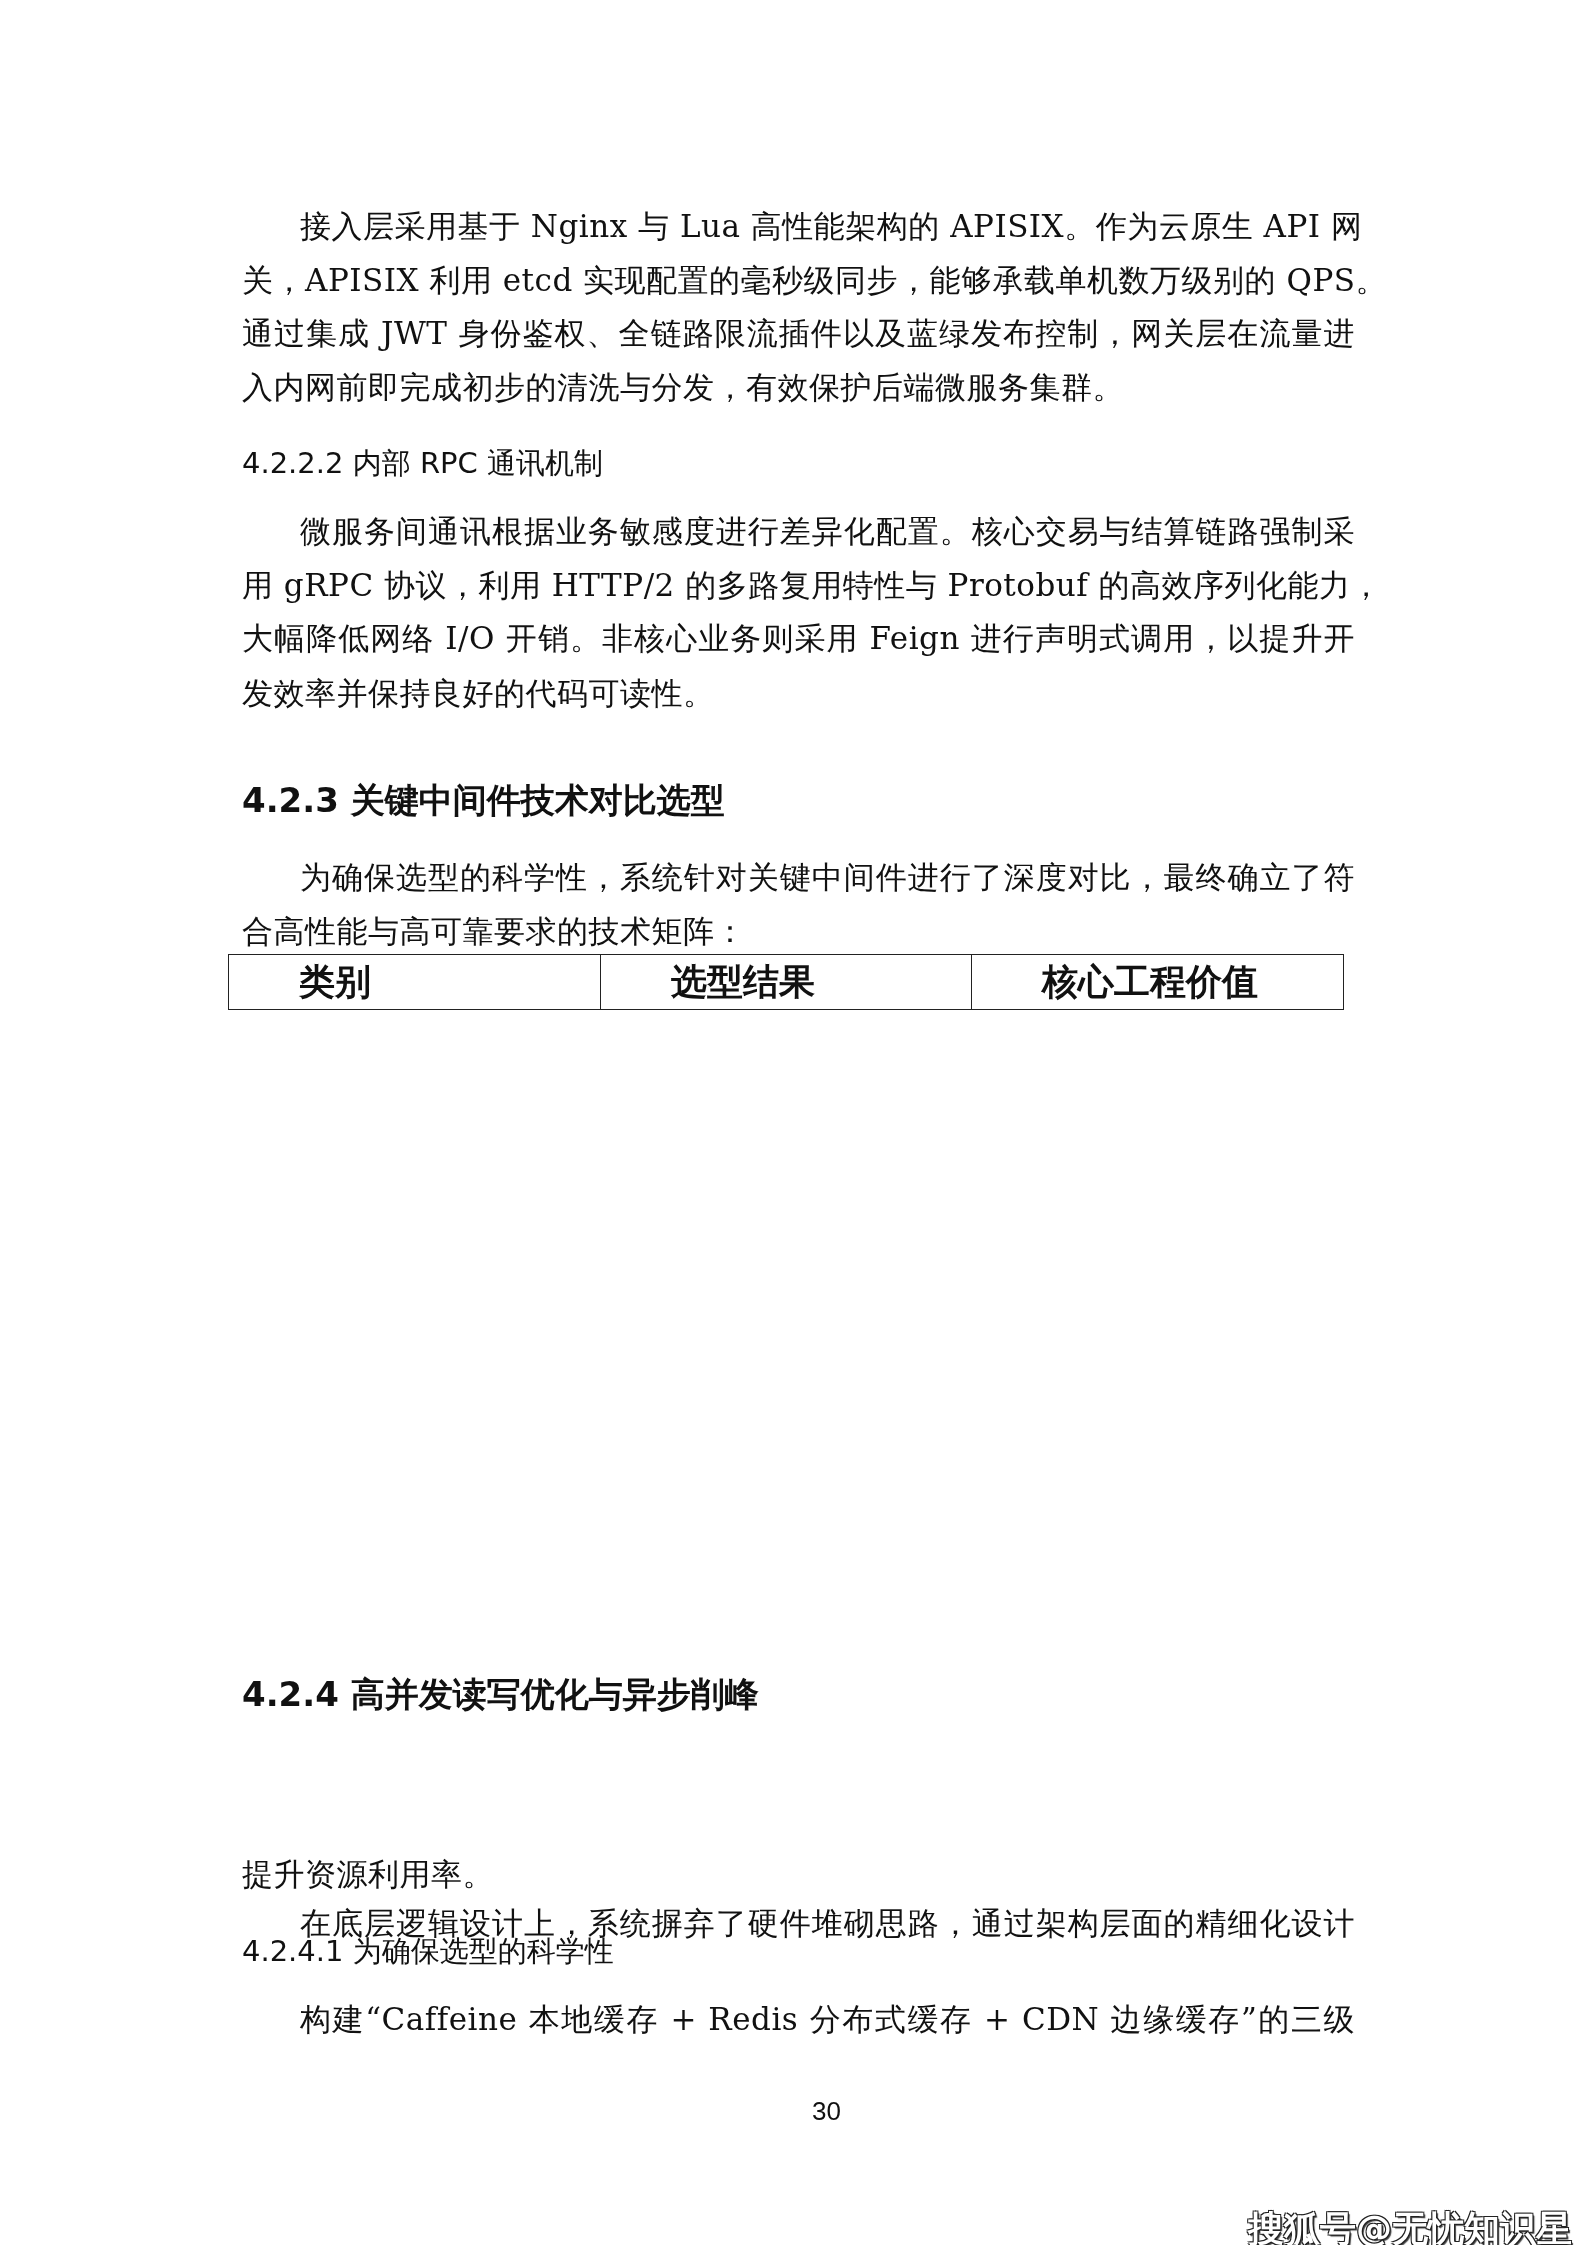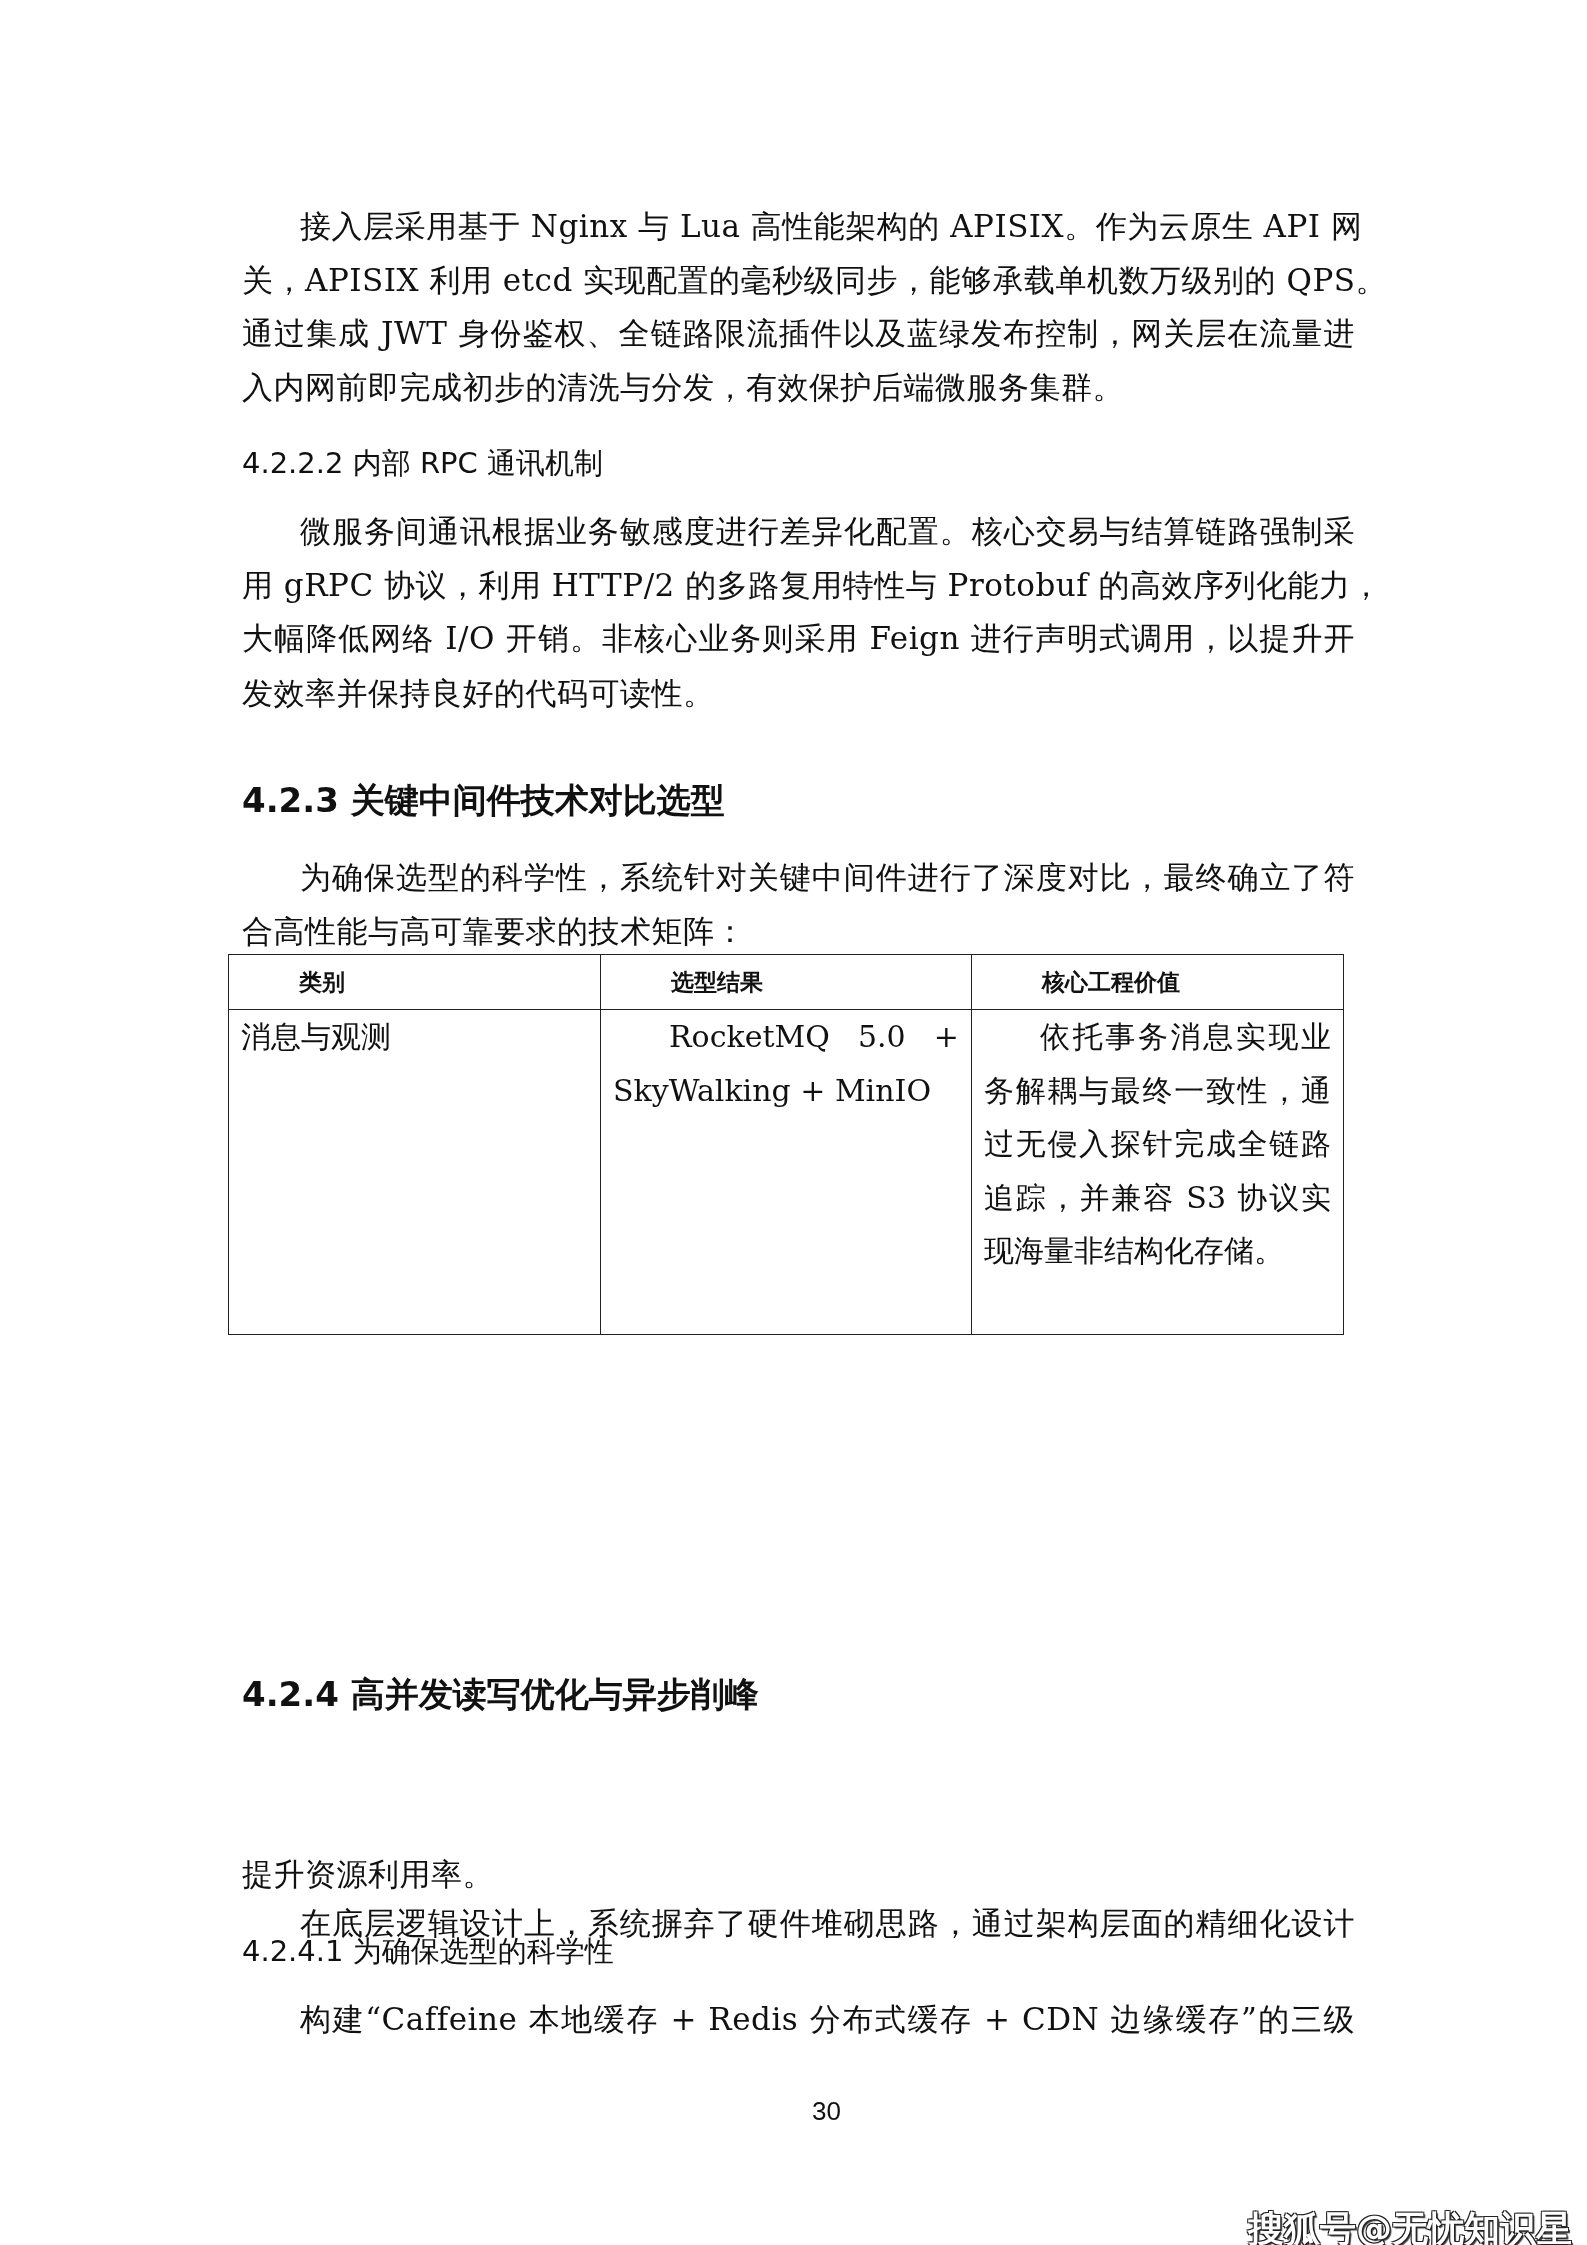--- a/index.html
+++ b/index.html
@@ -11,21 +11,21 @@
   .indent { left:300px; width:1055px; }
   .h4 { position:absolute; left:242px; font-family:"DejaVu Sans","Liberation Sans",sans-serif;
         font-weight:normal; font-size:29px; line-height:40px; white-space:nowrap; }
   .h3 { position:absolute; left:242px; font-family:"DejaVu Sans","Liberation Sans",sans-serif;
         font-weight:bold; font-size:34px; line-height:44px; white-space:nowrap; }
   table.matrix { position:absolute; left:228px; top:954px; width:1115px; border-collapse:collapse;
                  table-layout:fixed; }
   table.matrix td, table.matrix th { border:1.5px solid #222; vertical-align:top; padding:0 12px;
                  font-size:30px; line-height:53.5px; }
   table.matrix th { font-family:"DejaVu Sans","Liberation Sans",sans-serif; font-weight:bold;
-                    text-align:left; font-size:23px; height:54px; line-height:54px; padding-left:70px; }
+                    text-align:left; font-size:36px; height:54px; line-height:54px; padding-left:70px; }
   .c1 { width:372px; } .c2 { width:371px; } .c3 { width:372px; }
   td.cat { padding-left:70px; }
   td.cell-j { text-align:justify; }
   .ti { text-indent:56px; display:block; }
   .pagenum { position:absolute; left:812px; top:2096px; font-family:"Liberation Sans",sans-serif;
              font-size:26px; }
   .watermark { position:absolute; left:1248px; top:2205px; font-family:"DejaVu Sans",sans-serif;
                font-size:36px; color:#fff; font-weight:bold;
                text-shadow:-1px -1px 0 #222, 1px -1px 0 #222, -1px 1px 0 #222, 1px 1px 0 #222, 2px 2px 1px #444; }
 </style>
@@ -56,29 +56,20 @@
       <col class="c3">
     </colgroup>
   <thead>
     <tr>
       <th>类别</th>
       <th>选型结果</th>
       <th>核心工程价值</th>
     </tr>
   </thead>
   <tbody>
-    <tr style="height:325px">
-      <td class="cat">消息与观测</td>
-      <td class="cell-j">
-          <span class="ti">RocketMQ 5.0 + SkyWalking + MinIO</span>
-        </td>
-      <td class="cell-j">
-          <span class="ti">依托事务消息实现业务解耦与最终一致性，通过无侵入探针完成全链路追踪，并兼容 S3 协议实现海量非结构化存储。</span>
-        </td>
-    </tr>
   </tbody>
 </table>
 
 <div class="h3" style="top:1672px">4.2.4 高并发读写优化与异步削峰</div>
 
 <div class="line justify indent" style="top:1903px">在底层逻辑设计上，系统摒弃了硬件堆砌思路，通过架构层面的精细化设计</div>
 <div class="line" style="top:1854px">提升资源利用率。</div>
 
 <div class="h4" style="top:1931px">4.2.4.1 为确保选型的科学性</div>
 

